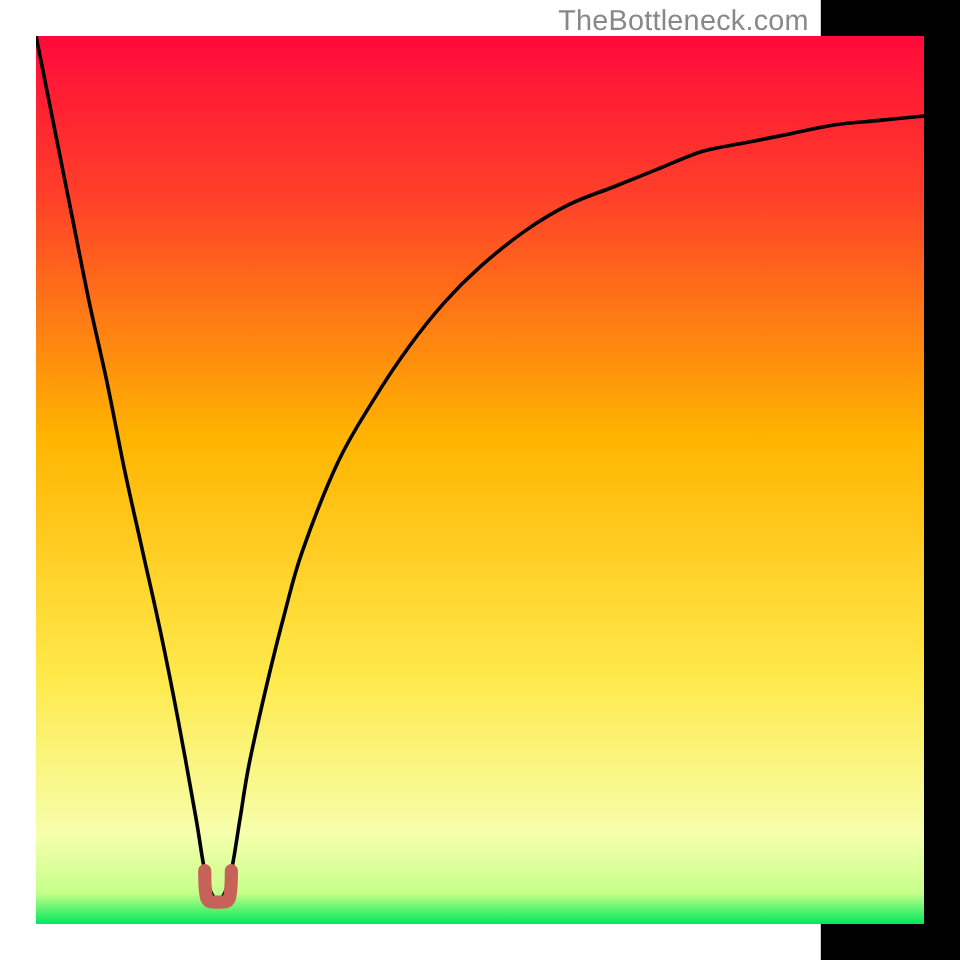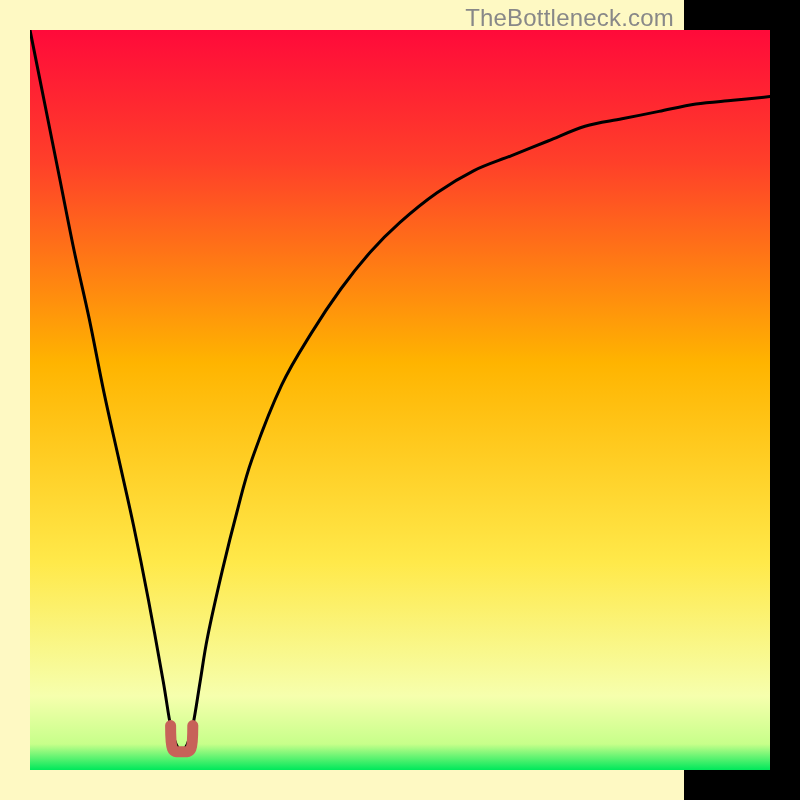--- a/index.html
+++ b/index.html
@@ -10,21 +10,21 @@
     background: #000;
     overflow: hidden;
     font-family: Arial, Helvetica, sans-serif;
   }
   .frame {
     position: absolute;
     left: 0;
     top: 0;
     width: 684px;
     height: 800px;
-    background: #fef9c3;
+    background: #ffffff;
   }
   .plot {
     position: absolute;
     left: 30px;
     top: 30px;
     width: 740px;
     height: 740px;
     overflow: hidden;
   }
   .watermark {

